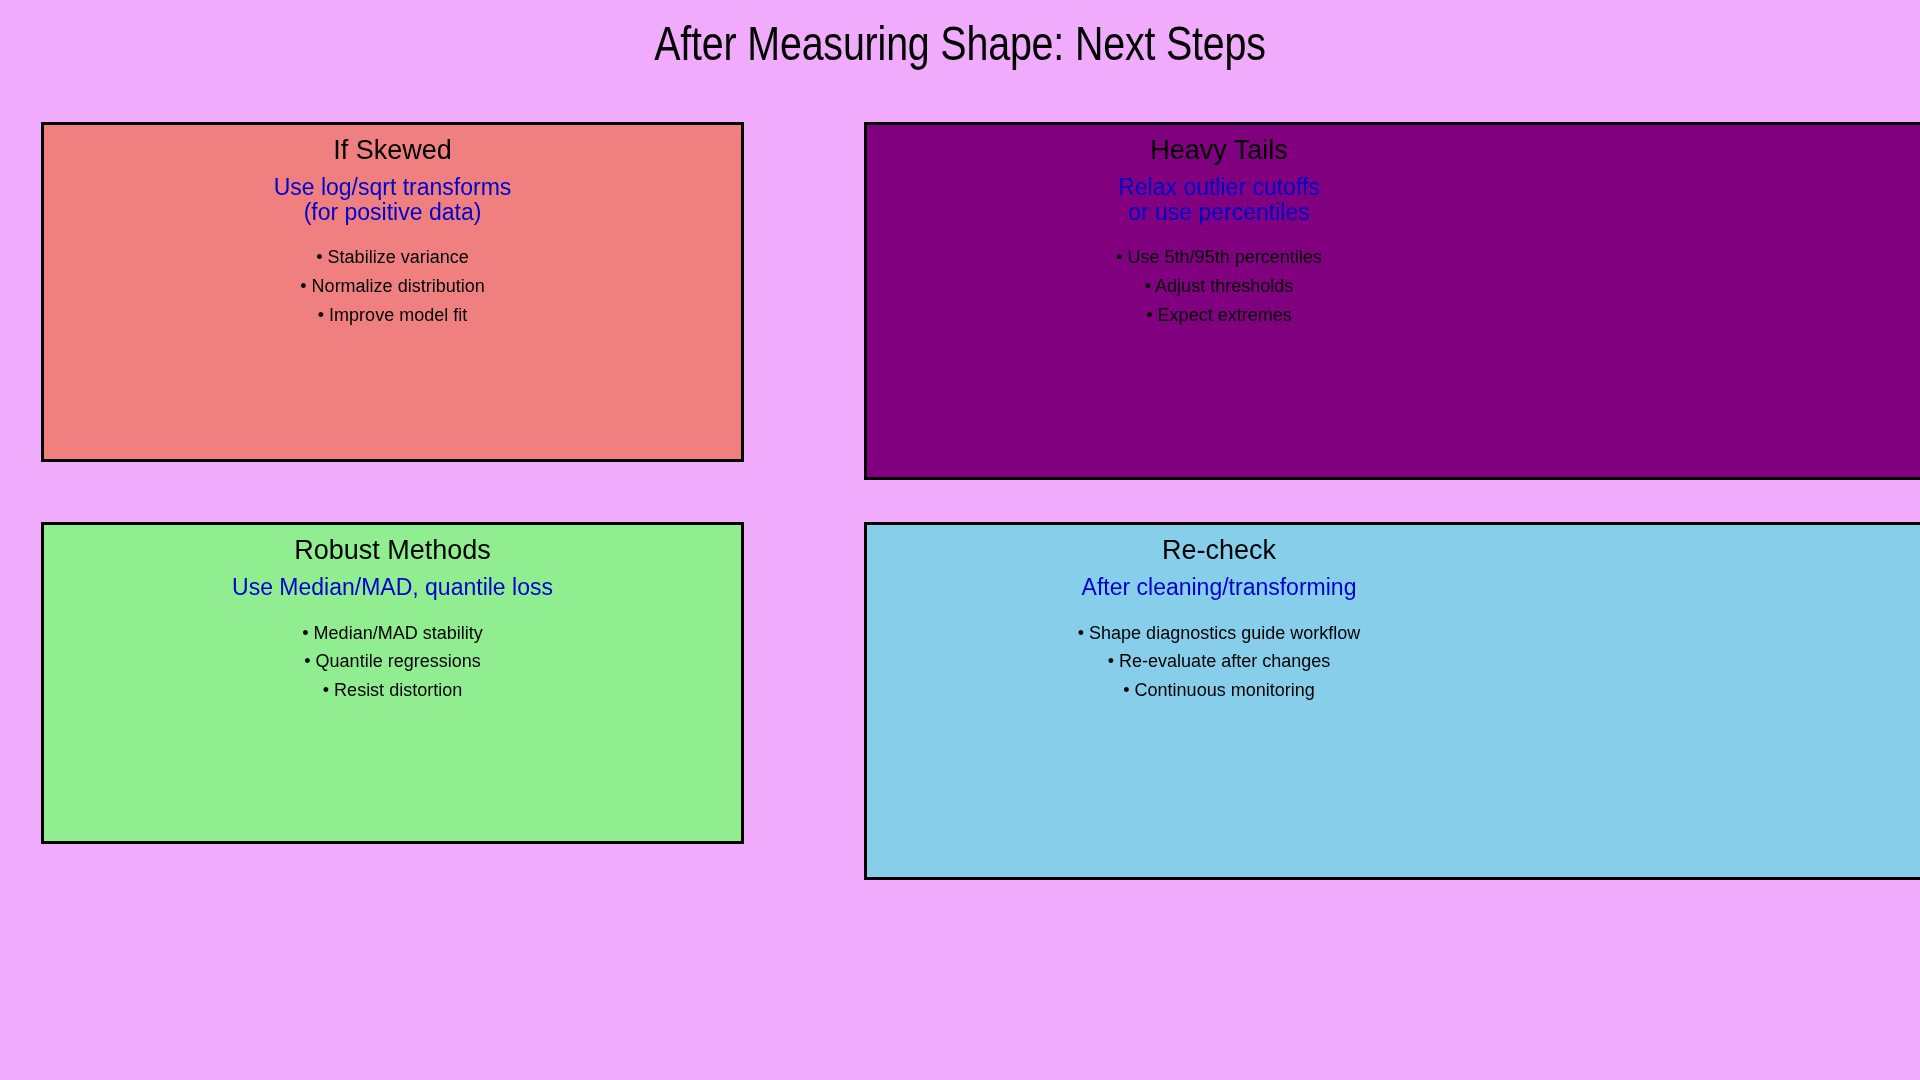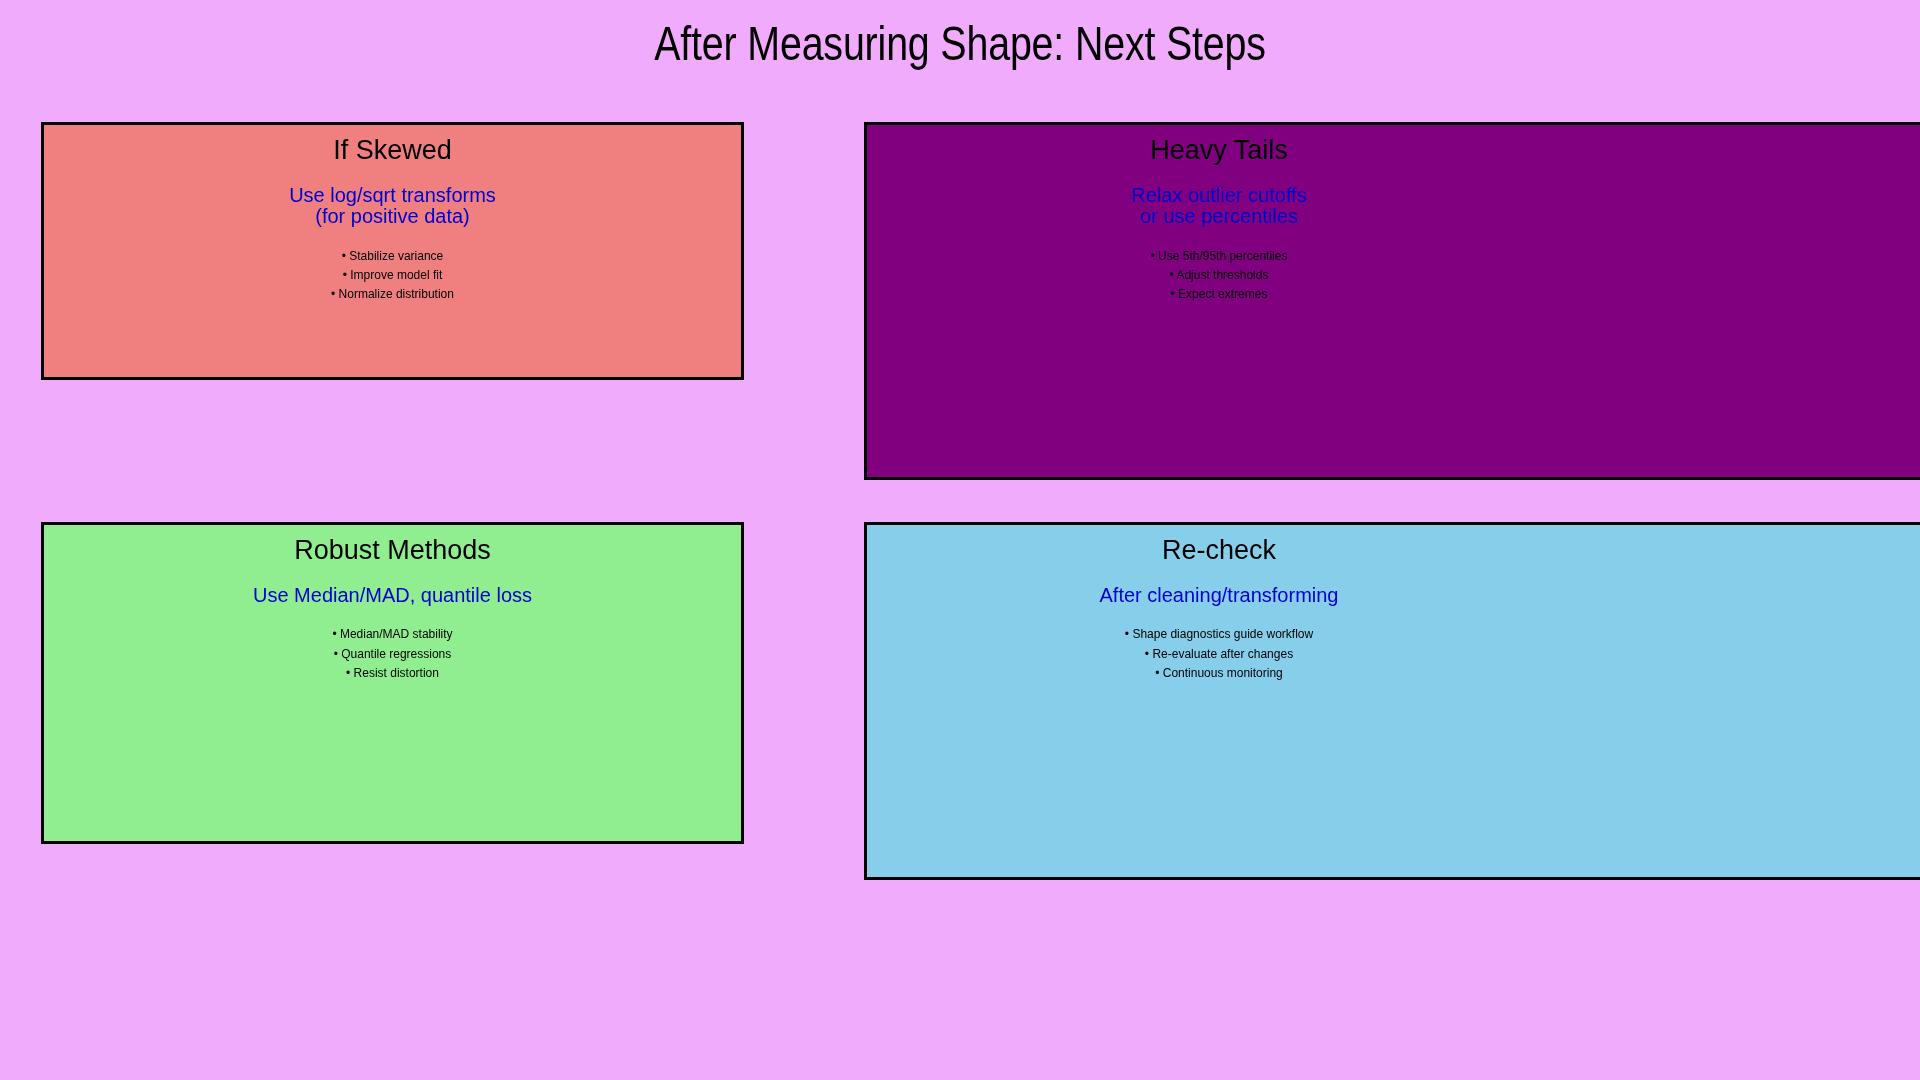--- a/index.html
+++ b/index.html
@@ -58,42 +58,42 @@
   .panel-title {
     font-size: 27px;
     line-height: 1.0;
     font-weight: 400;
     color: #000000;
     margin-top: 12px;
     white-space: nowrap;
   }
 
   .panel-subtitle {
-    font-size: 20px;
+    font-size: 23px;
     line-height: 1.07;
     font-weight: 400;
     color: #0000cc;
-    margin-top: 21px;
+    margin-top: 11px;
     white-space: pre-line;
   }
 
   .panel-bullets {
     margin-top: 19px;
-    font-size: 12px;
+    font-size: 18px;
     line-height: 1.6;
     color: #000000;
   }
 
   .panel-bullets .bullet-line {
     white-space: nowrap;
   }
 
   
   #panel-skewed {
-    left: 41px;  top: 122px;  width: 703px;  height: 258px;
+    left: 41px;  top: 122px;  width: 703px;  height: 340px;
     background: #f08080;
   }
   #panel-heavy-tails {
     left: 864px; top: 122px;  width: 1130px; height: 358px;
     background: #800080;
   }
   #panel-robust {
     left: 41px;  top: 522px;  width: 703px;  height: 322px;
     background: #90ee90;
   }
@@ -115,22 +115,22 @@
 
   <div id="page-title">After Measuring Shape: Next Steps</div>
 
   <div class="panel" id="panel-skewed">
     <div class="panel-inner">
       <div class="panel-title">If Skewed</div>
       <div class="panel-subtitle">Use log/sqrt transforms
 (for positive data)</div>
       <div class="panel-bullets">
         <div class="bullet-line">• Stabilize variance</div>
+        <div class="bullet-line">• Normalize distribution</div>
         <div class="bullet-line">• Improve model fit</div>
-        <div class="bullet-line">• Normalize distribution</div>
       </div>
     </div>
   </div>
 
   <div class="panel" id="panel-heavy-tails">
     <div class="panel-inner">
       <div class="panel-title">Heavy Tails</div>
       <div class="panel-subtitle">Relax outlier cutoffs
 or use percentiles</div>
       <div class="panel-bullets">

